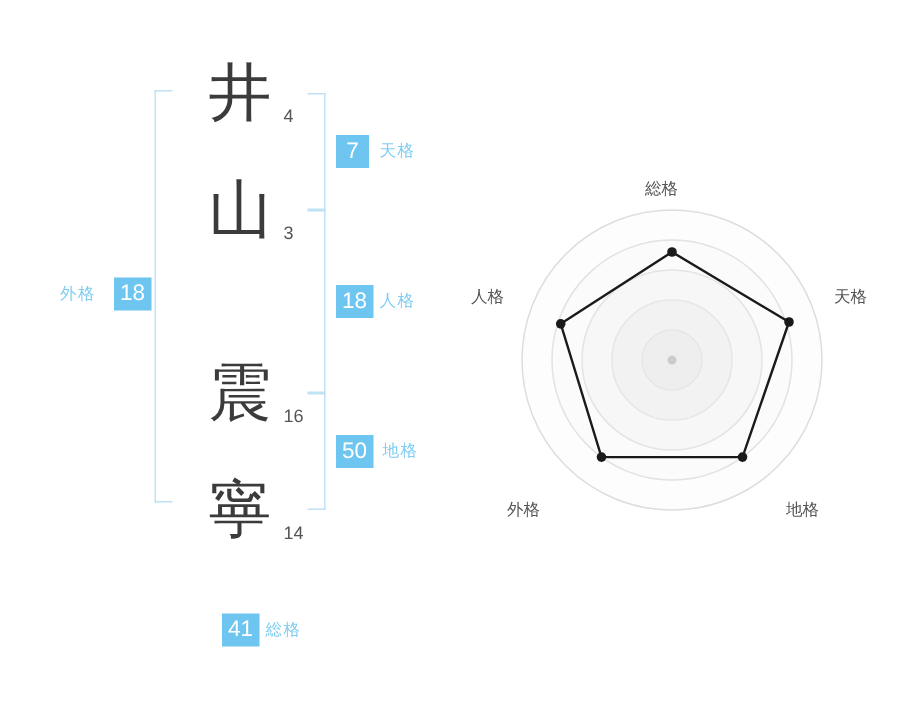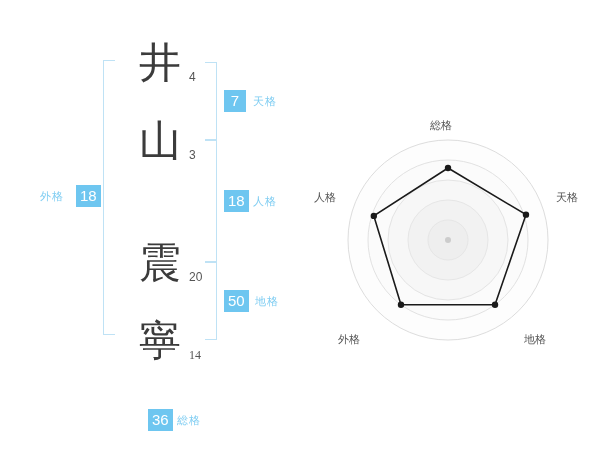--- a/index.html
+++ b/index.html
@@ -92,38 +92,38 @@
   <div class="badge-label" style="left:40px; top:185px;">外格</div>
   <div class="badge" style="left:76px; top:185px;">18</div>
 
   <div class="kanji" style="left:132px; top:42px;">井</div>
   <div class="stroke-num" style="left:189px; top:70px;">4</div>
 
   <div class="kanji" style="left:132px; top:120px;">山</div>
   <div class="stroke-num" style="left:189px; top:148px;">3</div>
 
   <div class="kanji" style="left:132px; top:242px;">震</div>
-  <div class="stroke-num" style="left:189px; top:270px;">20</div>
+  <div class="stroke-num" style="left:189px; top:270px;">16</div>
 
   <div class="kanji" style="left:132px; top:320px;">寧</div>
-  <div class="stroke-num" style="left:189px; top:348px;font-family:Liberation Serif, serif;">14</div>
+  <div class="stroke-num" style="left:189px; top:348px;">14</div>
 
   <div class="bracket right" style="left:205px; top:62px; width:12px; height:78px;"></div>
   <div class="badge" style="left:224px; top:90px;">7</div>
   <div class="badge-label" style="left:253px; top:90px;">天格</div>
 
   <div class="bracket right" style="left:205px; top:140px; width:12px; height:122px;"></div>
   <div class="badge" style="left:224px; top:190px;">18</div>
   <div class="badge-label" style="left:253px; top:190px;">人格</div>
 
   <div class="bracket right" style="left:205px; top:262px; width:12px; height:78px;"></div>
   <div class="badge" style="left:224px; top:290px;">50</div>
   <div class="badge-label" style="left:255px; top:290px;">地格</div>
 
-  <div class="badge" style="left:148px; top:409px;">36</div>
+  <div class="badge" style="left:148px; top:409px;">41</div>
   <div class="badge-label" style="left:177px; top:409px;">総格</div>
 
   <div id="radar-wrap">
     <svg width="260" height="260" viewBox="0 0 260 260">
 
       <circle cx="130" cy="130" r="100" fill="#fdfdfd" stroke="#dddddd" stroke-width="1"></circle>
       <circle cx="130" cy="130" r="80" fill="#fbfbfb" stroke="#e2e2e2" stroke-width="1"></circle>
       <circle cx="130" cy="130" r="60" fill="#f7f7f7" stroke="#e4e4e4" stroke-width="1"></circle>
       <circle cx="130" cy="130" r="40" fill="#f2f2f2" stroke="#e6e6e6" stroke-width="1"></circle>
       <circle cx="130" cy="130" r="20" fill="#eeeeee" stroke="#e6e6e6" stroke-width="1"></circle>

